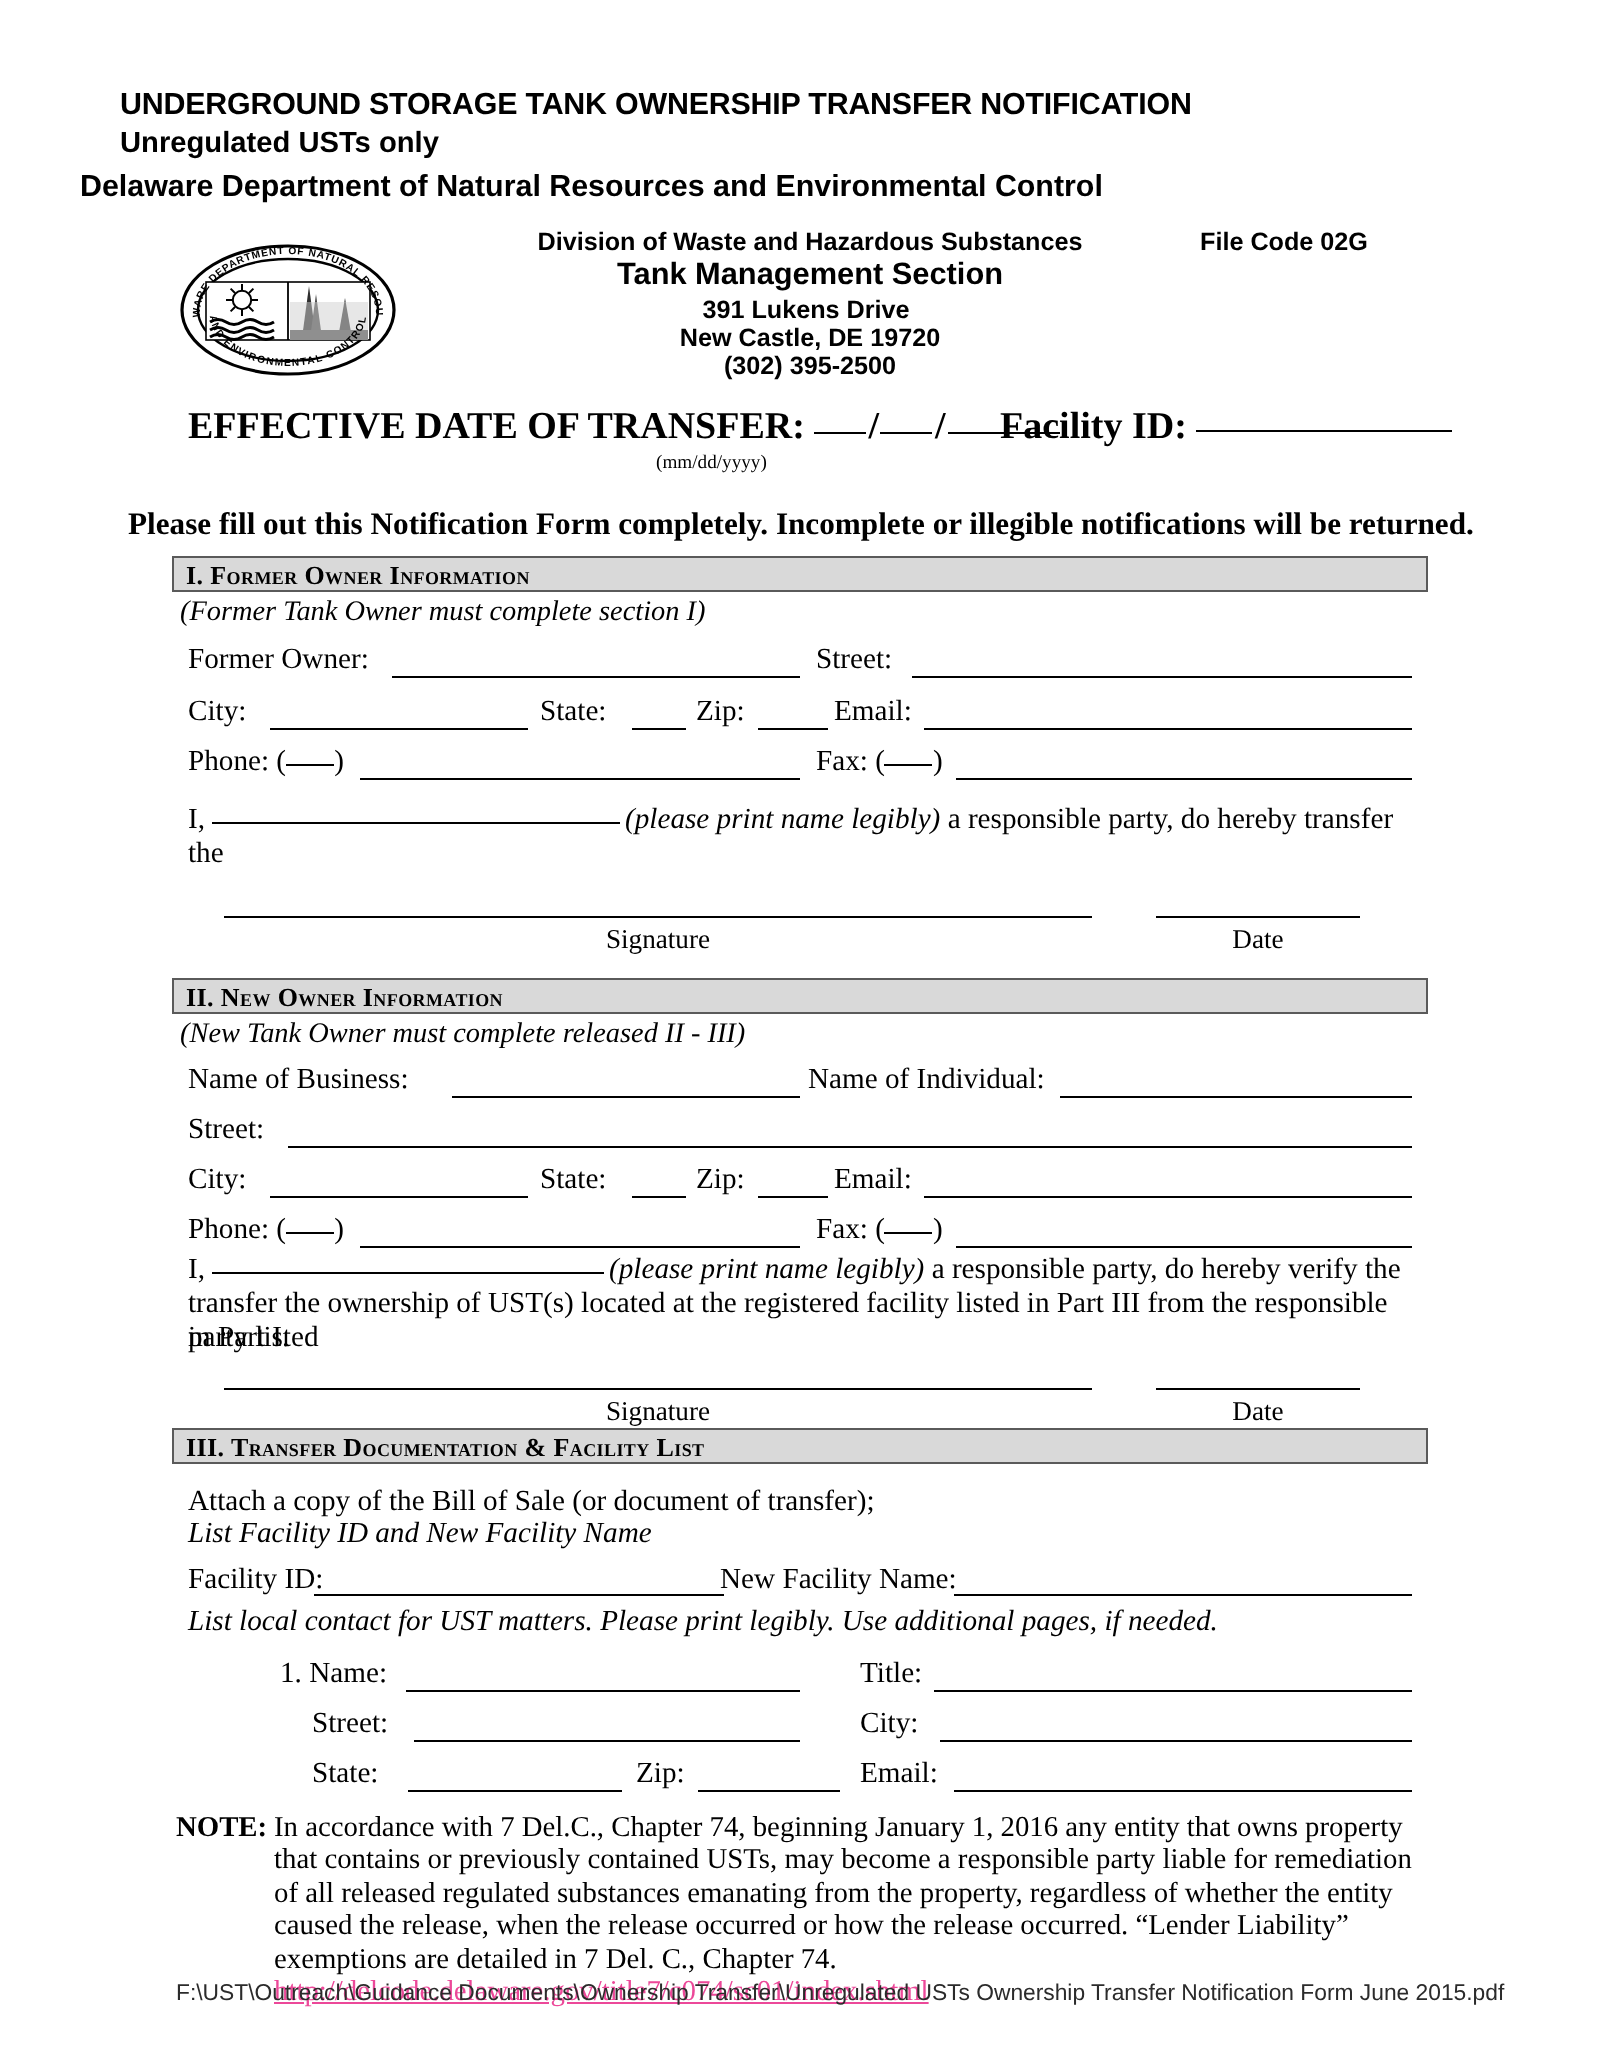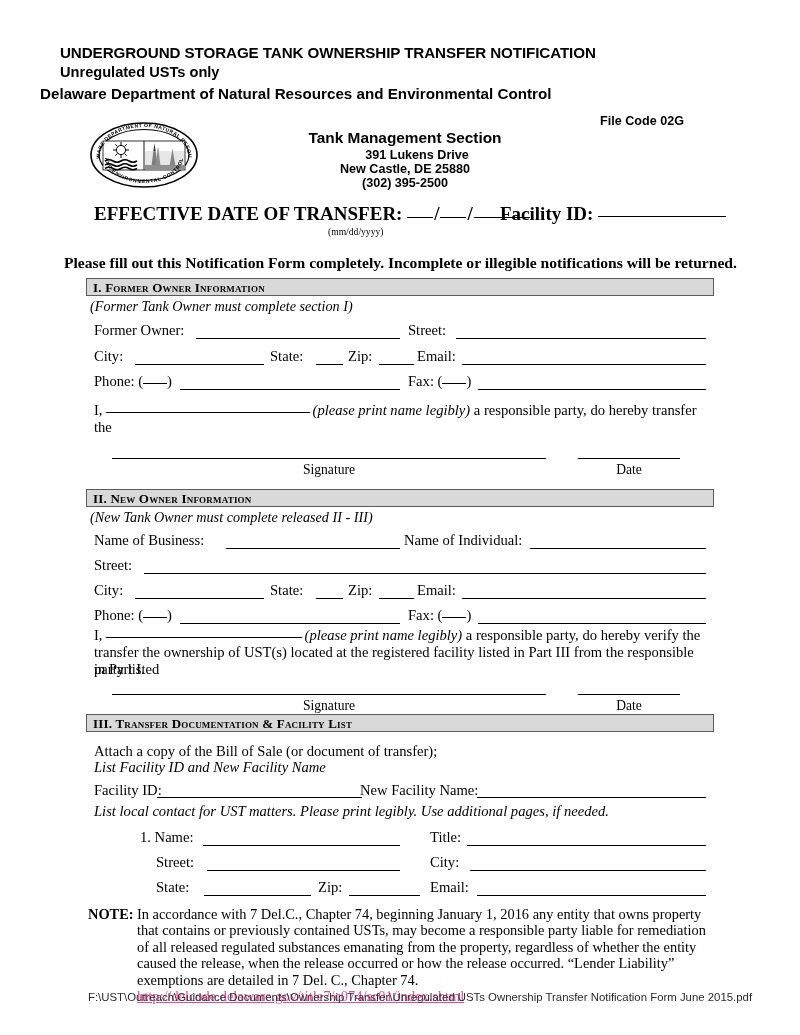--- a/index.html
+++ b/index.html
@@ -53,21 +53,21 @@
   }
 
   .blk-center {
     position: absolute;
     font-family: "Liberation Sans", sans-serif;
     font-weight: bold;
     text-align: center;
   }
   .div-line  { left: 190px; top: 114px; width: 430px; font-size: 12.6px; }
   .tms-line  { left: 190px; top: 129px; width: 430px; font-size: 15.4px; }
-  .addr1     { left: 202px; top: 148px; width: 430px; font-size: 12.6px; }
+  .addr1     { left: 188px; top: 148px; width: 430px; font-size: 12.6px; }
   .addr2     { left: 190px; top: 162px; width: 430px; font-size: 12.6px; }
   .addr3     { left: 190px; top: 176px; width: 430px; font-size: 12.6px; }
 
   .filecode {
     position: absolute;
     left: 600px; top: 114px; width: 130px;
     font-family: "Liberation Sans", sans-serif;
     font-weight: bold;
     font-size: 12.6px;
     text-align: left;
@@ -254,23 +254,24 @@
 
       <text font-family="Liberation Sans, sans-serif" font-size="5.1" font-weight="bold" fill="#000000" letter-spacing="0.45">
         <textPath href="#arcTop" startOffset="50%" text-anchor="middle">DELAWARE DEPARTMENT OF NATURAL RESOURCES</textPath>
       </text>
       <text font-family="Liberation Sans, sans-serif" font-size="5.1" font-weight="bold" fill="#000000" letter-spacing="0.7">
         <textPath href="#arcBot" startOffset="50%" text-anchor="middle">AND ENVIRONMENTAL CONTROL</textPath>
       </text>
     </svg>
   </div>
 
+  <div class="blk-center div-line">Division of Waste and Hazardous Substances</div>
   <div class="blk-center tms-line">Tank Management Section</div>
   <div class="blk-center addr1">391 Lukens Drive</div>
-  <div class="blk-center addr2">New Castle, DE 25880</div>
+  <div class="blk-center addr2">New Castle, DE 19720</div>
   <div class="blk-center addr3">(302) 395-2500</div>
   <div class="filecode">File Code 02G</div>
 
   <div class="eff-row">
     <span>EFFECTIVE DATE OF TRANSFER:</span>
     <span class="ln-sm"></span><span class="slash">/</span><span class="ln-sm"></span><span class="slash">/</span><span class="ln-yr"></span>
   </div>
   <div class="mmdd">(mm/dd/yyyy)</div>
 
   <div class="facid">

